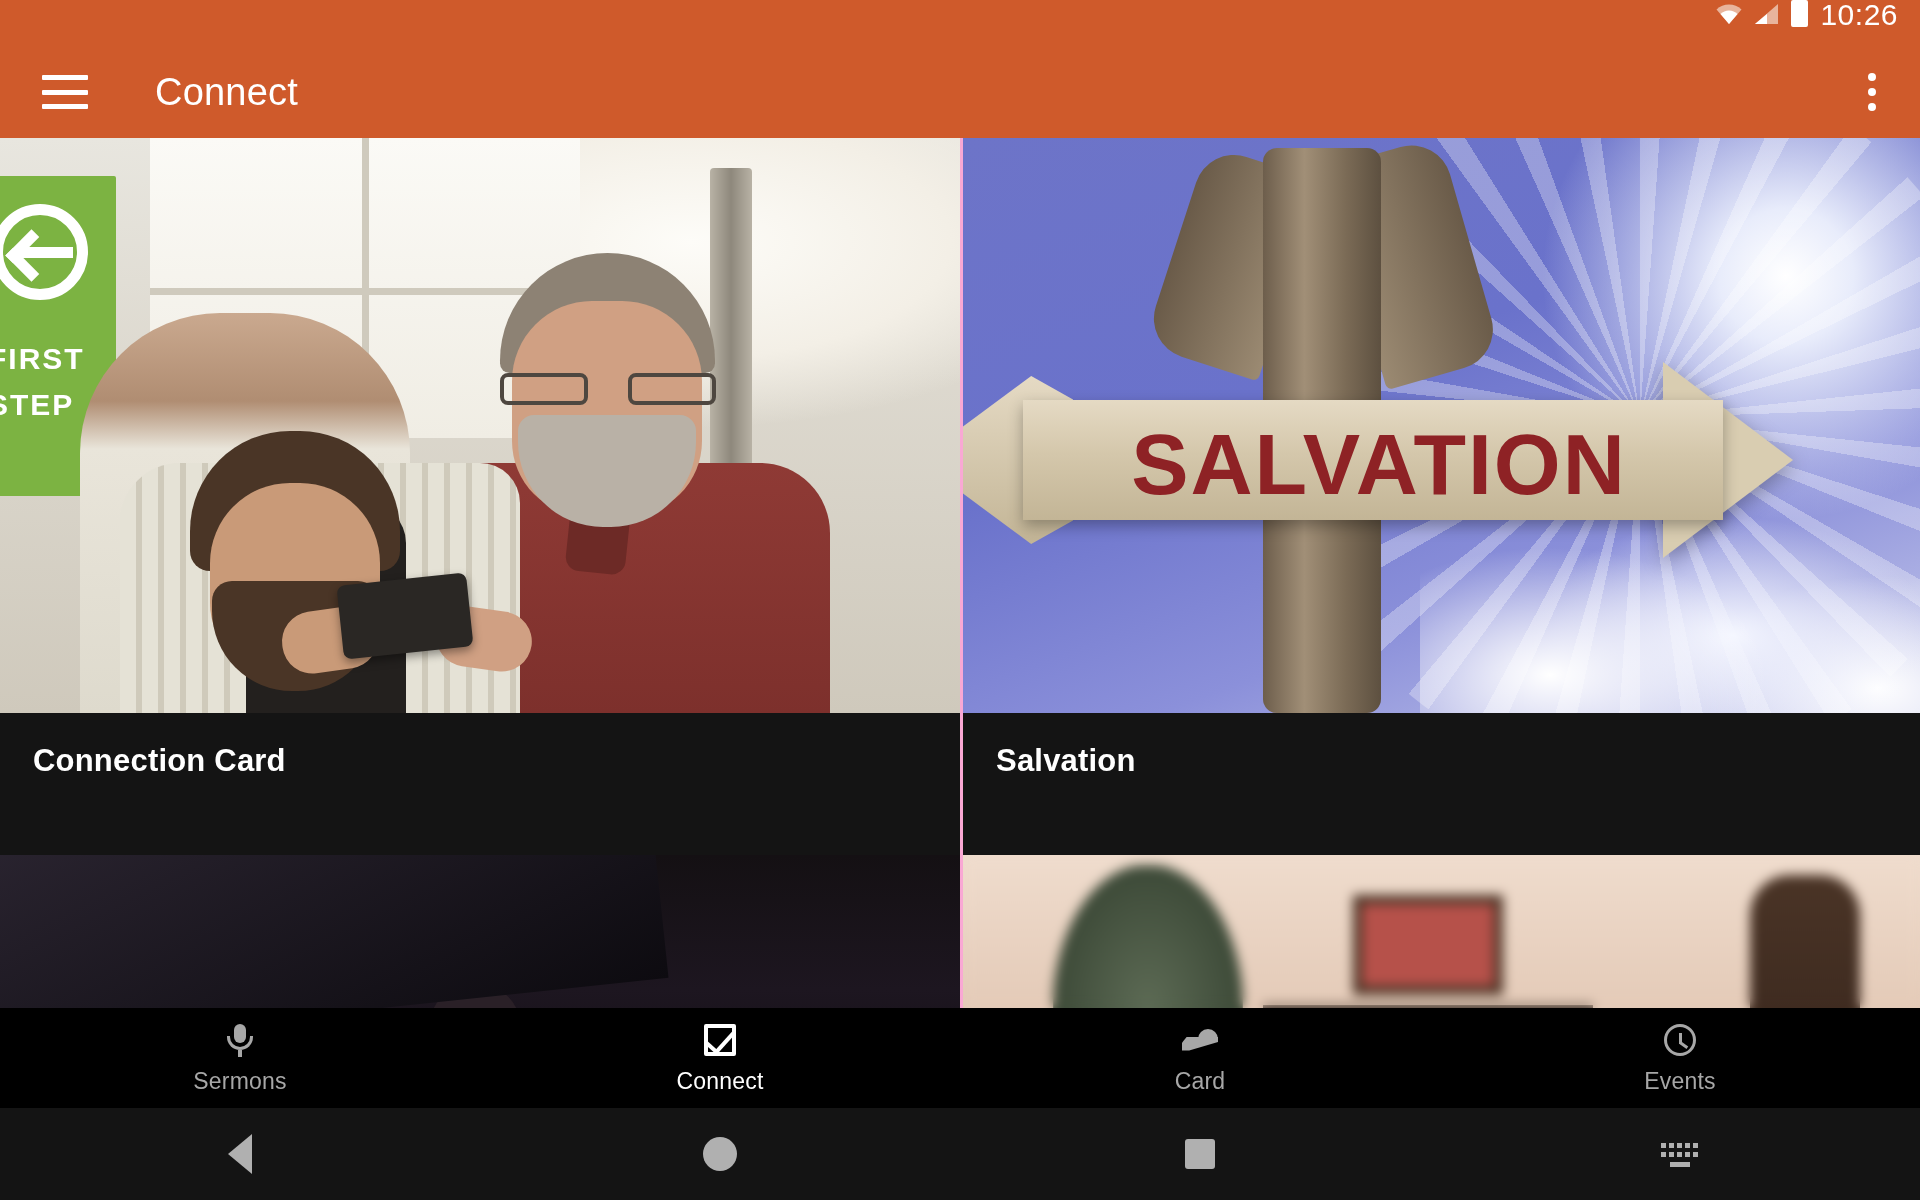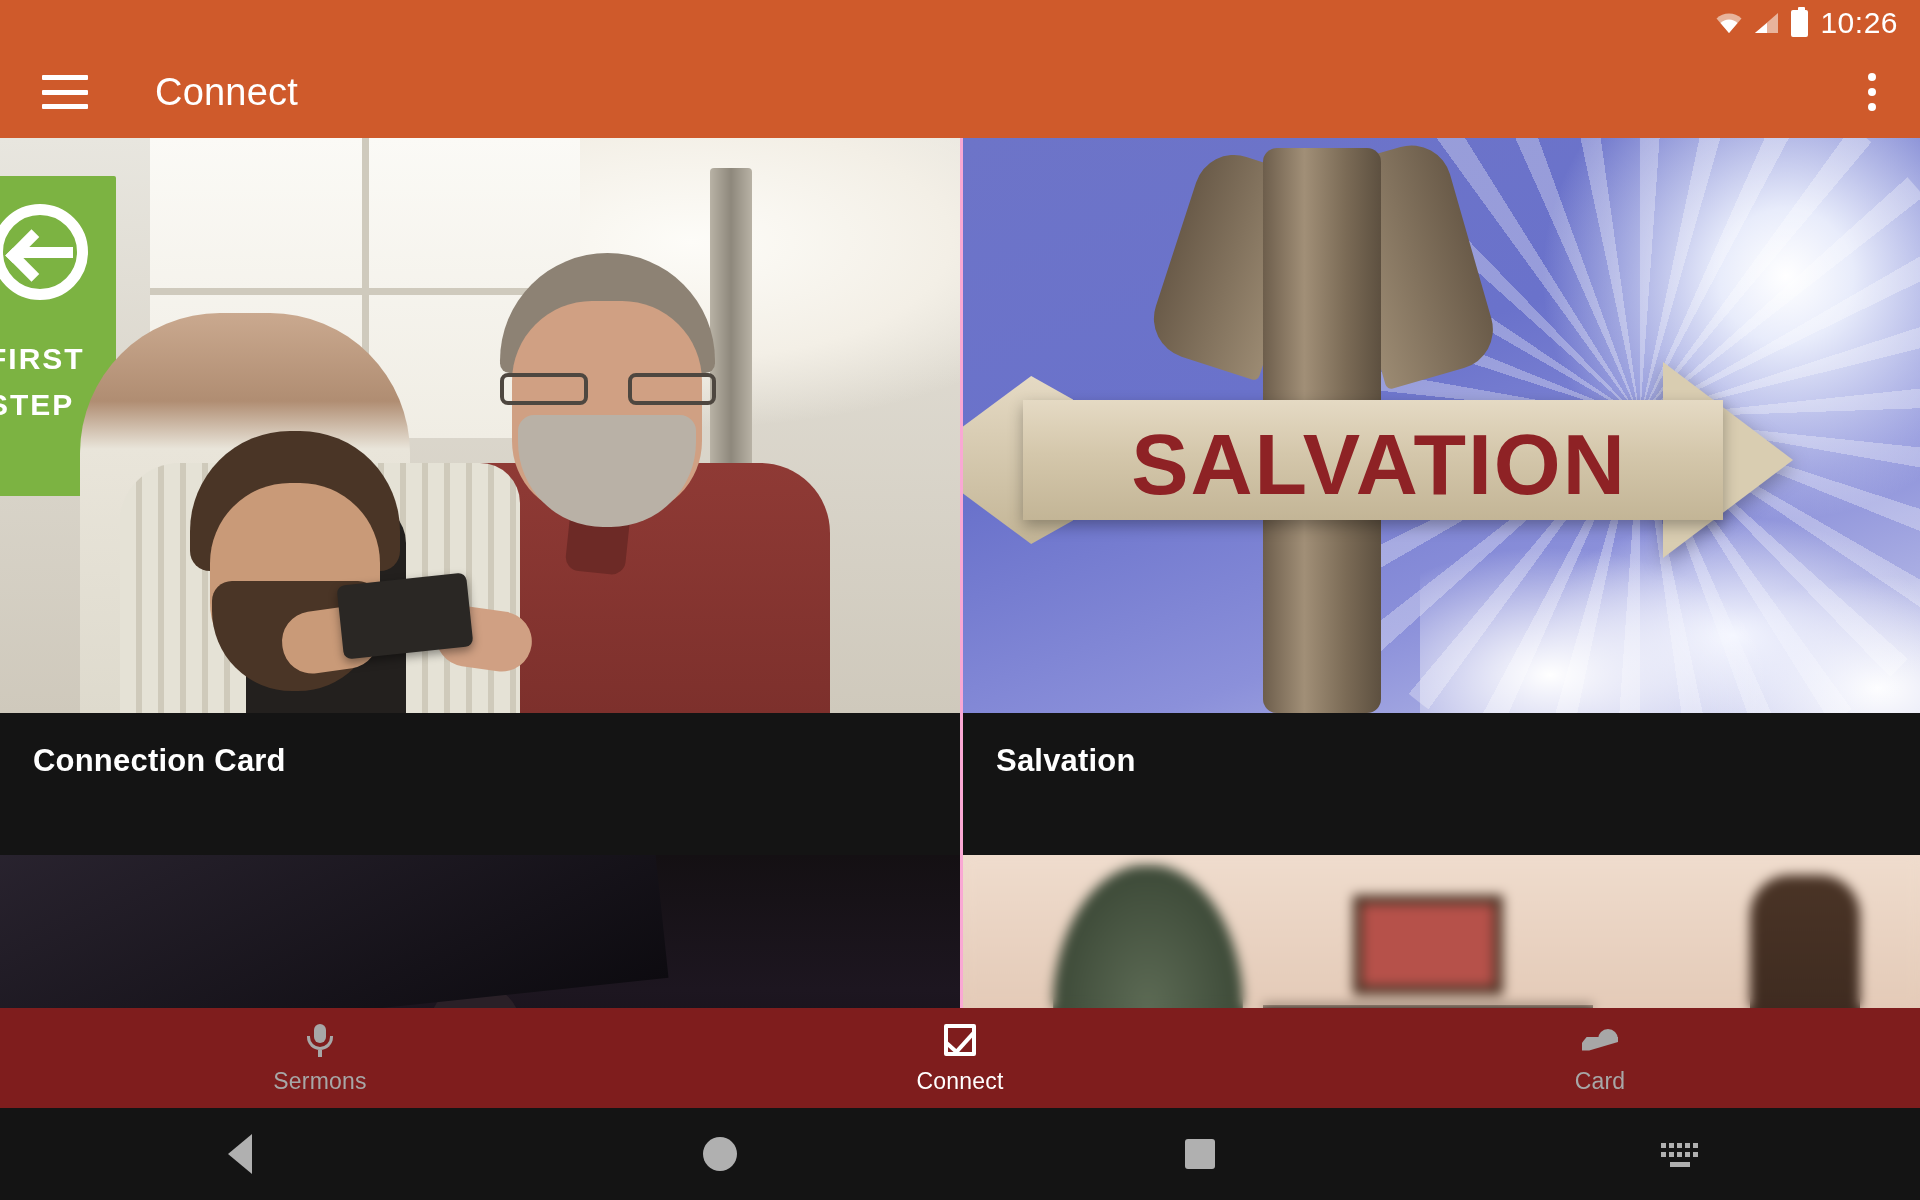--- a/index.html
+++ b/index.html
@@ -3,21 +3,21 @@
 <meta charset="utf-8">
 <style>
   * { margin:0; padding:0; box-sizing:border-box; }
   html,body { width:1920px; height:1200px; overflow:hidden; background:#121212;
     font-family:"Liberation Sans", sans-serif; }
 
   #app { position:relative; width:1920px; height:1200px; background:#121212; }
 
   
   .statusbar { position:absolute; top:0; left:0; width:1920px; height:46px;
-    background:#cf5a2b; display:flex; align-items:center; justify-content:flex-end;
+    background:#cf5a2b; display:flex; align-items:flex-start; justify-content:flex-end;
     padding-right:22px; gap:12px; }
   .sb-icons { display:flex; align-items:center; gap:11px; }
   .wifi-ico { width:28px; height:22px; position:relative; }
   .sig-ico  { width:26px; height:22px; position:relative; }
   .bat-ico  { width:17px; height:27px; border:3px solid #fff; border-radius:2px;
     position:relative; background:#fff; }
   .bat-ico:before { content:""; position:absolute; top:-6px; left:4px; width:7px; height:4px;
     background:#fff; border-radius:1px; }
   .clock { color:#ffffff; font-size:30px; letter-spacing:0.5px; line-height:1;
     font-family:"Liberation Sans", sans-serif; }
@@ -152,21 +152,21 @@
     background:#2f241c; }
   .xm-frame { position:absolute; left:390px; top:40px; width:150px; height:100px;
     background:#6e4a36; border:9px solid #4c3426; }
   .xm-frame:after { content:""; position:absolute; inset:0; background:#b6514a; }
   .xm-clock { position:absolute; right:60px; top:20px; width:110px; height:280px;
     background:linear-gradient(180deg,#4a3426,#33221a); border-radius:40px 40px 4px 4px; }
   .xm-blur { position:absolute; inset:0; backdrop-filter:blur(6px); }
 
   
   .tabbar { position:absolute; bottom:92px; left:0; width:1920px; height:100px;
-    background:#7f1d1d; display:flex; align-items:center; }
+    background:#000000; display:flex; align-items:center; }
   .tab { flex:1; display:flex; flex-direction:column; align-items:center; justify-content:center;
     gap:10px; cursor:pointer; }
   .tab-ico { height:36px; display:flex; align-items:center; justify-content:center; }
   .tab-label { font-size:23px; color:#a7a7a7; letter-spacing:0.2px; }
   .tab.active .tab-label { color:#ffffff; }
 
   .ico-mic { position:relative; width:18px; height:32px; }
   .ico-mic .cap { position:absolute; left:3px; top:0; width:12px; height:19px;
     background:#a7a7a7; border-radius:6px; }
   .ico-mic .arc { position:absolute; left:-4px; top:12px; width:26px; height:14px;
@@ -342,20 +342,26 @@
     <div class="tab">
       <div class="tab-ico">
         <span class="ico-hand">
             <i class="fing"></i>
             <i class="palm"></i>
           </span>
       </div>
       <div class="tab-label">Card</div>
     </div>
 
+    <div class="tab">
+      <div class="tab-ico">
+        <span class="ico-clock"></span>
+      </div>
+      <div class="tab-label">Events</div>
+    </div>
   </div>
 
   <div class="navbar">
     <div class="nav-btn">
       <span class="nav-back"></span>
     </div>
     <div class="nav-btn">
       <span class="nav-home"></span>
     </div>
     <div class="nav-btn">

